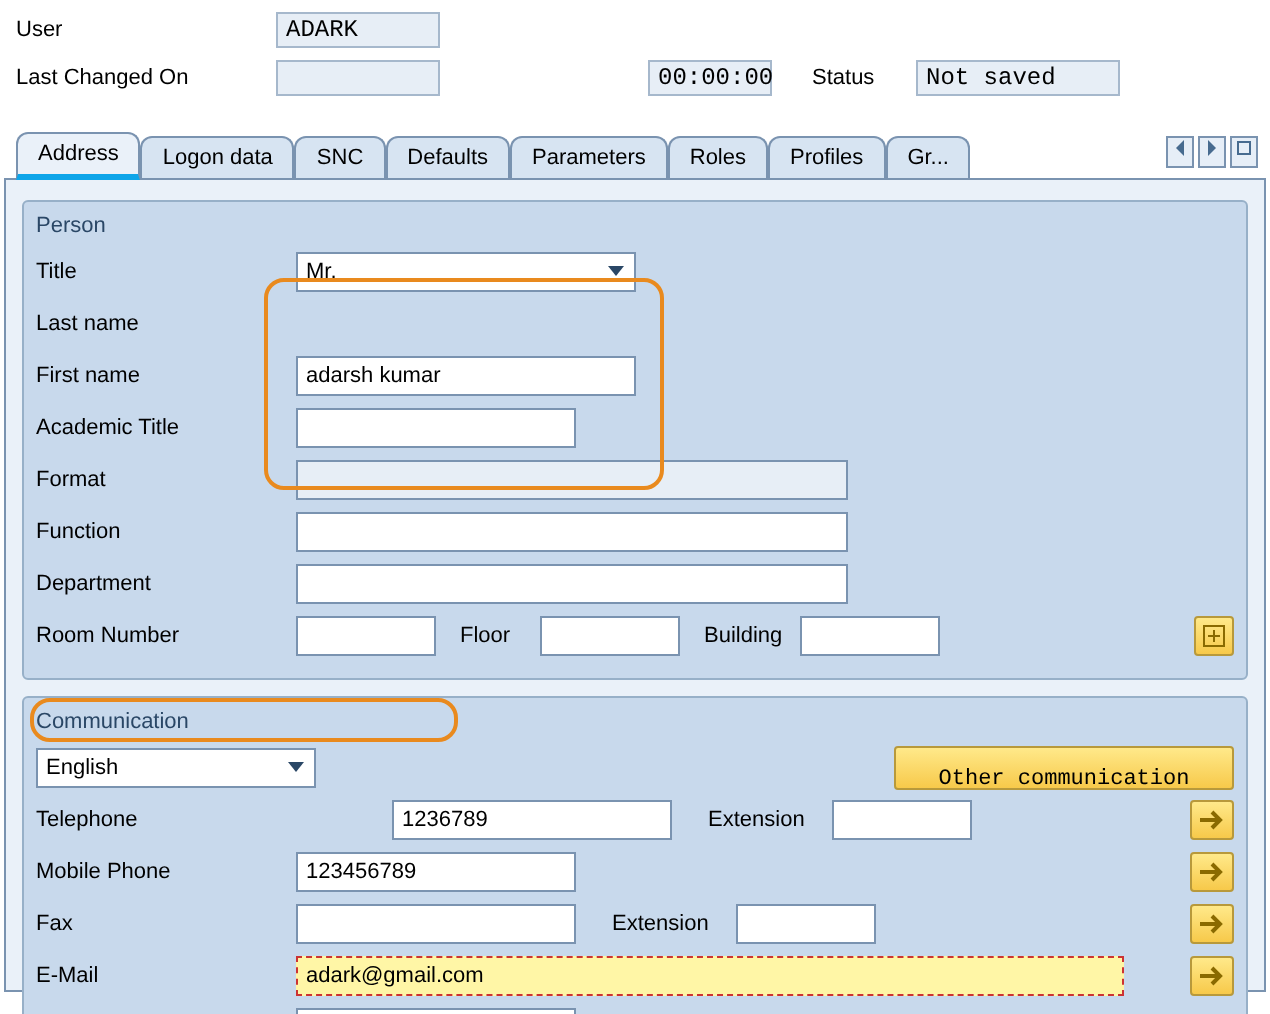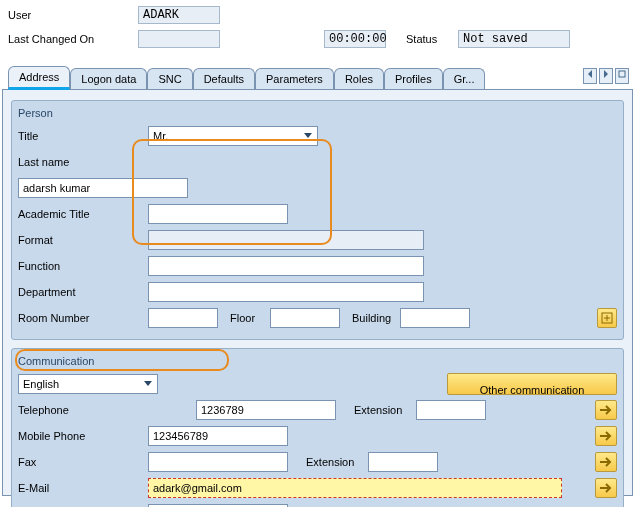--- a/index.html
+++ b/index.html
@@ -155,20 +155,21 @@
     pointer-events: none;
   }
   .btn-other {
     background: linear-gradient(#ffe98a, #f7c94a);
     border: 1px solid #b8993b;
     height: 22px;
     padding: 10px 10px;
     font-size: 11px;
     cursor: pointer;
     border-radius: 2px;
+    font-family: Liberation Mono, monospace;
   }
   .arrow-btn {
     width: 22px;
     height: 20px;
     border: 1px solid #b8993b;
     background: linear-gradient(#ffe98a, #f7c94a);
     display: flex;
     align-items: center;
     justify-content: center;
     cursor: pointer;
@@ -196,21 +197,21 @@
       <div class="header-label">User</div>
       <div class="header-field" style="width:82px">ADARK</div>
     </div>
     <div class="header-row">
       <div class="header-label">Last Changed On</div>
       <div class="header-field" style="width:82px"></div>
       <div style="width:104px"></div>
       <div class="header-field" style="width:62px">00:00:00</div>
       <div style="width:20px"></div>
       <div style="width:52px">Status</div>
-      <div class="header-field" style="width:112px">Not saved</div>
+      <div class="header-field" style="width:102px">Not saved</div>
     </div>
   </div>
 
   <div class="tab-strip-wrap">
     <div class="tab-strip">
       <div class="tab active">Address</div>
       <div class="tab">Logon data</div>
       <div class="tab">SNC</div>
       <div class="tab">Defaults</div>
       <div class="tab">Parameters</div>
@@ -251,20 +252,21 @@
                 </svg>
             </span>
           </div>
         </div>
 
         <div class="form-row">
           <div class="form-label">Last name</div>
         </div>
 
         <div class="form-row">
+          <div class="form-label">First name</div>
           <input class="input" style="width: 170px;" value="adarsh kumar">
         </div>
 
         <div class="form-row">
           <div class="form-label">Academic Title</div>
           <input class="input" style="width: 140px;" value="">
         </div>
 
         <div class="form-row">
           <div class="form-label">Format</div>

